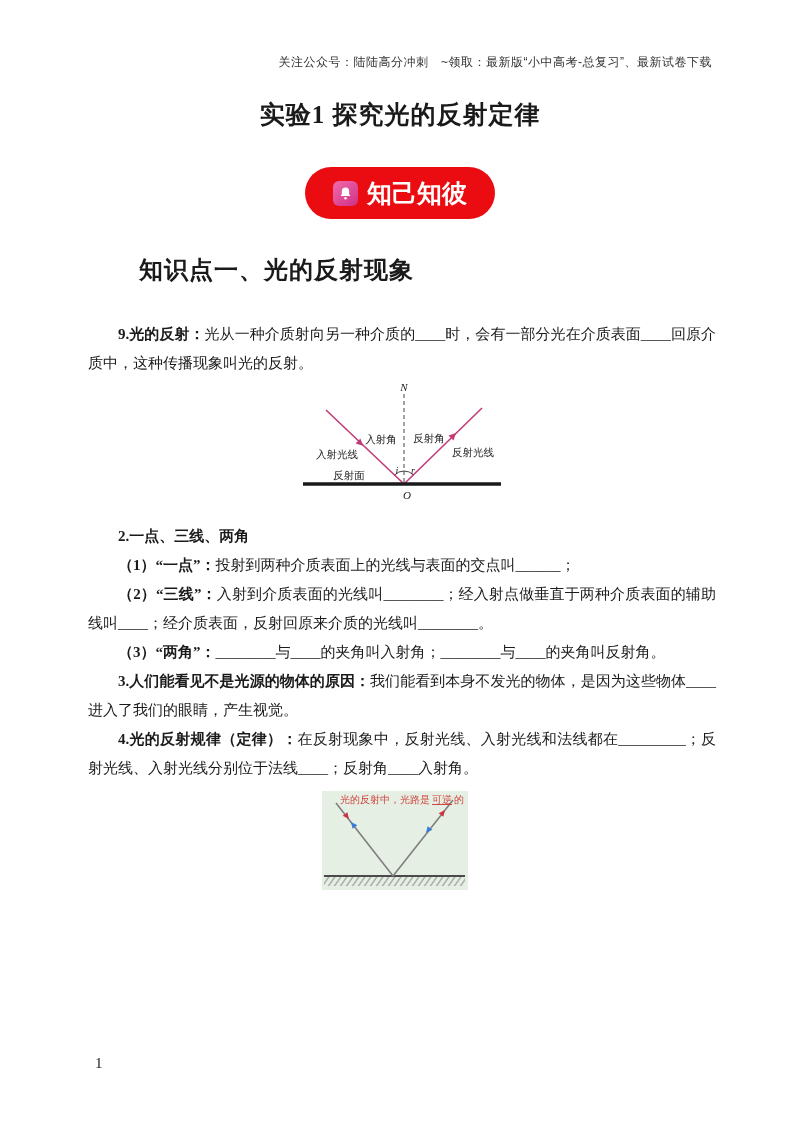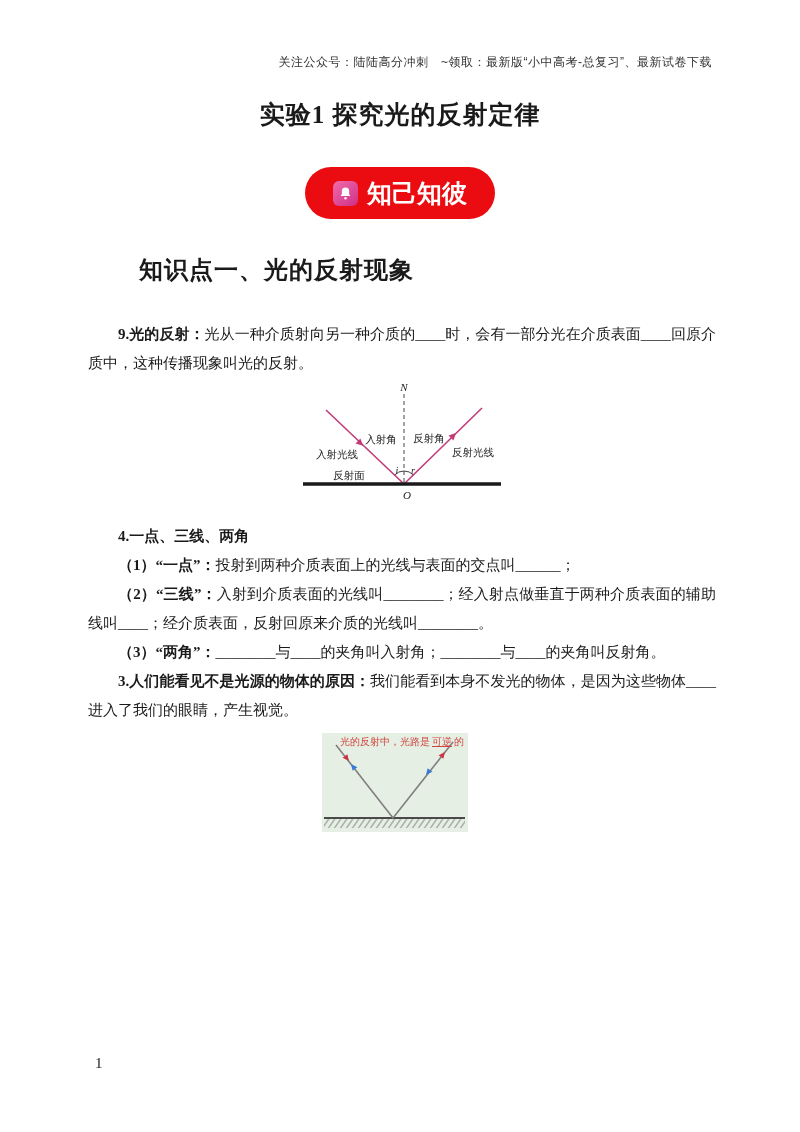--- a/index.html
+++ b/index.html
@@ -74,30 +74,31 @@
         <text x="128" y="60" font-size="10.5" text-anchor="middle" fill="#222">反射角</text>
         <text x="36" y="76" font-size="10.5" text-anchor="middle" fill="#222">入射光线</text>
         <text x="172" y="74" font-size="10.5" text-anchor="middle" fill="#222">反射光线</text>
         <text x="48" y="97" font-size="10.5" text-anchor="middle" fill="#222">反射面</text>
         <text x="96" y="92" font-size="10" font-style="italic" text-anchor="middle" fill="#222">i</text>
         <text x="112" y="92" font-size="10" font-style="italic" text-anchor="middle" fill="#222">r</text>
         <text x="106" y="117" font-size="11" font-style="italic" text-anchor="middle" fill="#222">O</text>
       </svg>
     </div>
 
-    <p class="para indent"><b>4.一点、三线、两角</b></p>
+    <p class="para indent"><b>2.一点、三线、两角</b></p>
 
     <p class="para indent"><b>（1）“一点”：</b><span>投射到两种介质表面上的光线与表面的交点叫______；</span></p>
 
     <p class="para indent"><b>（2）“三线”：</b><span>入射到介质表面的光线叫________；经入射点做垂直于两种介质表面的辅助线叫____；经介质表面，反射回原来介质的光线叫________。</span></p>
 
     <p class="para indent"><b>（3）“两角”：</b><span>________与____的夹角叫入射角；________与____的夹角叫反射角。</span></p>
 
     <p class="para indent"><b>3.人们能看见不是光源的物体的原因：</b><span>我们能看到本身不发光的物体，是因为这些物体____进入了我们的眼睛，产生视觉。</span></p>
 
+    <p class="para indent"><b>4.光的反射规律（定律）：</b><span>在反射现象中，反射光线、入射光线和法线都在_________；反射光线、入射光线分别位于法线____；反射角____入射角。</span></p>
 
 
     <div class="figure-wrap">
       <svg width="146" height="99" viewBox="0 0 146 99">
         <defs>
           <pattern id="hatch" width="6" height="10" patternUnits="userSpaceOnUse" patternTransform="skewX(-35)">
             <line x1="1" y1="0" x2="1" y2="10" stroke="#8a8a8a" stroke-width="1.2"></line>
           </pattern>
         </defs>
         <rect x="0" y="0" width="146" height="99" fill="#e6efe4"></rect>

